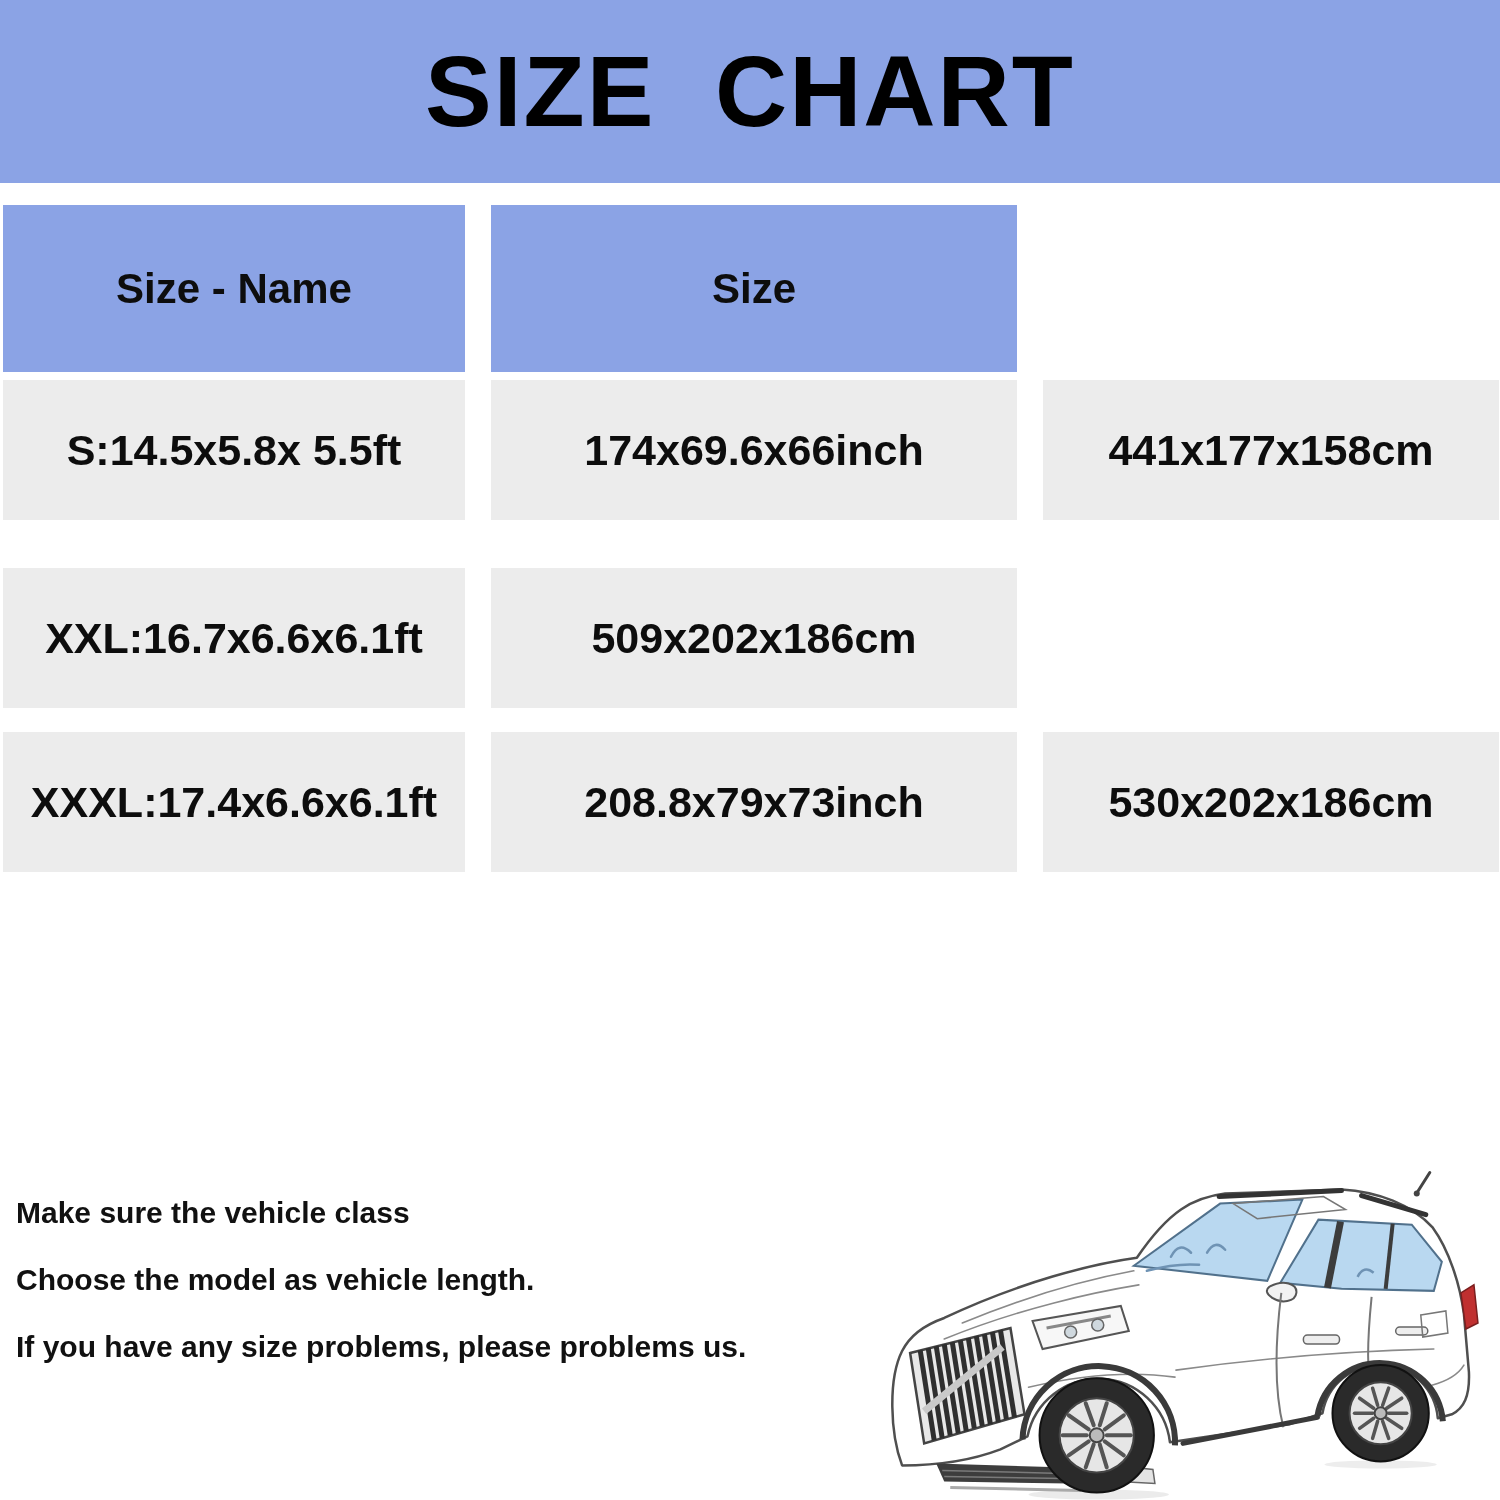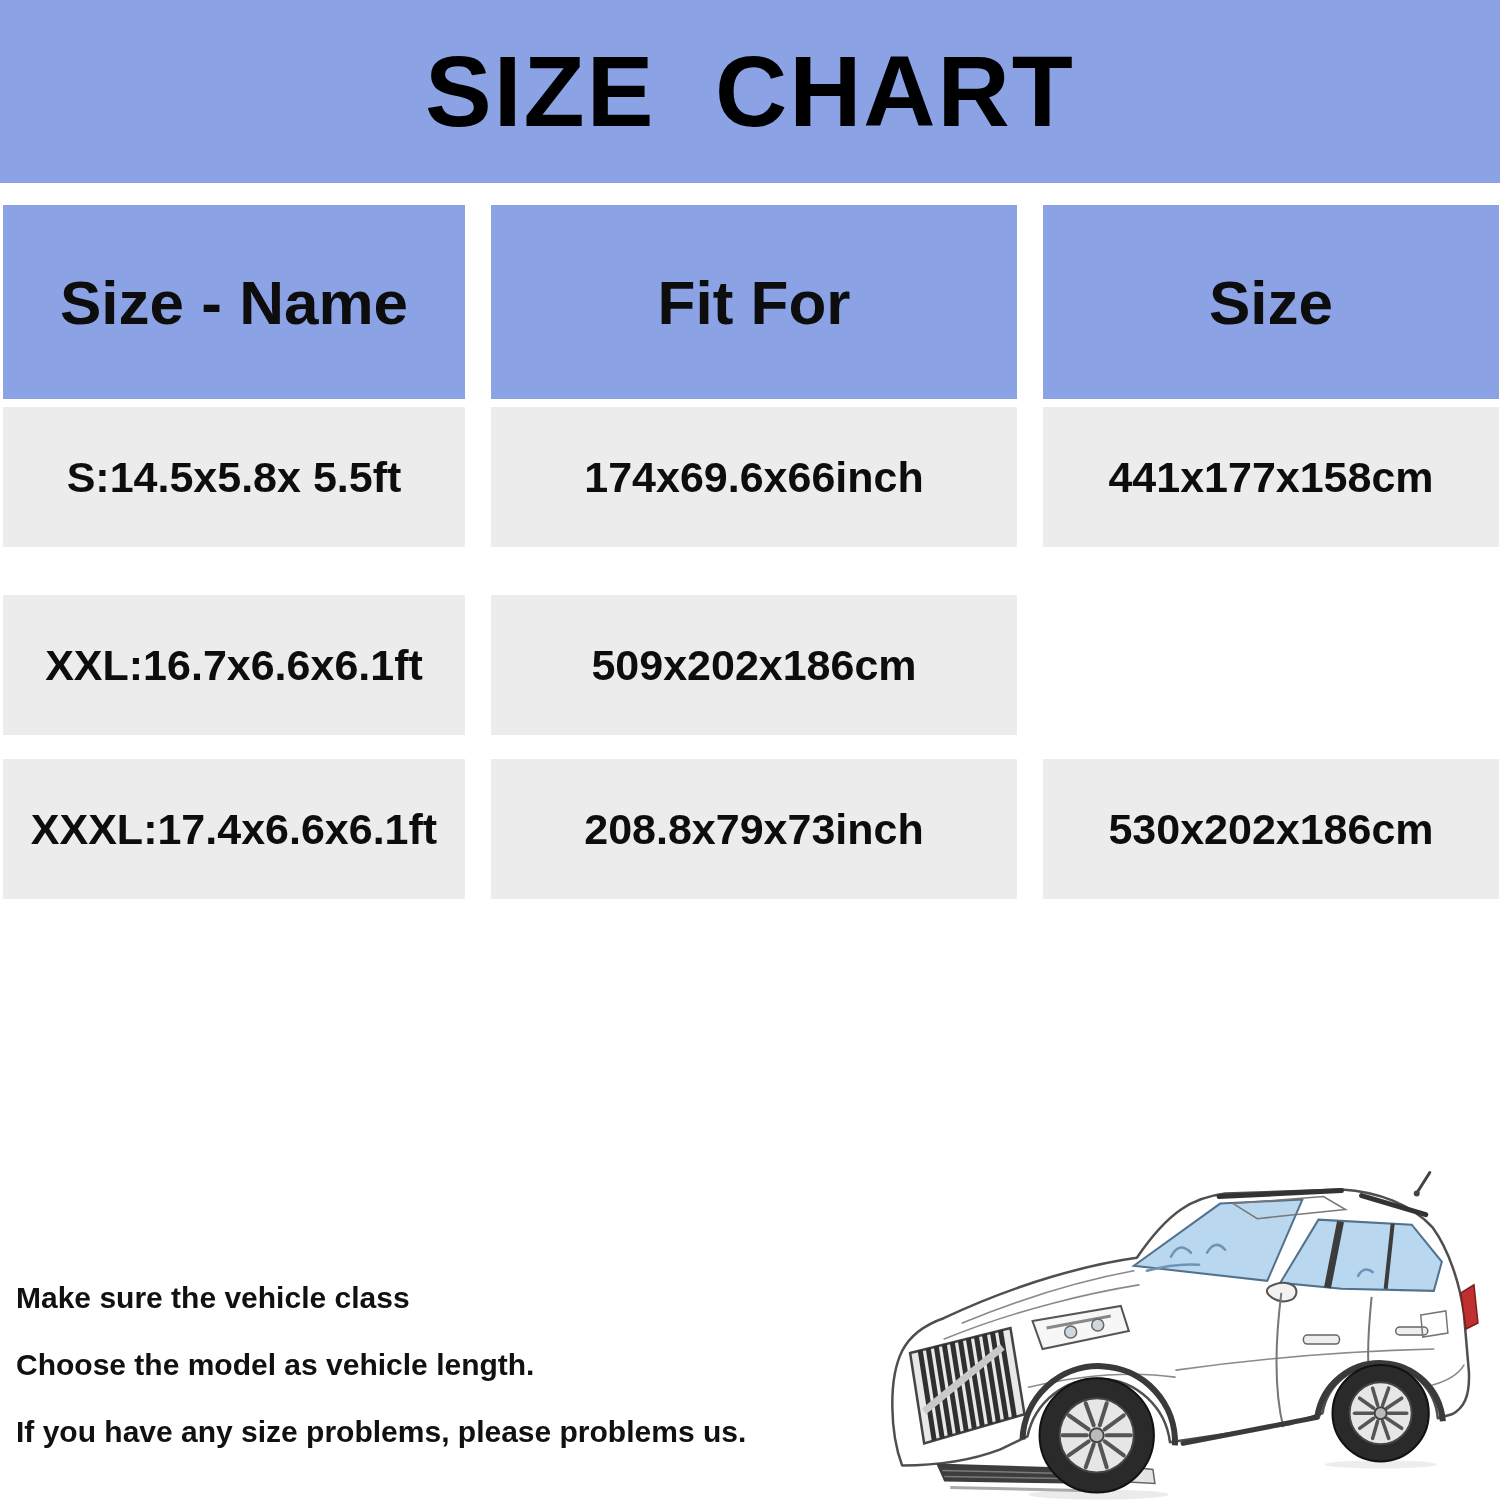--- a/index.html
+++ b/index.html
@@ -39,28 +39,28 @@
     display: flex; align-items: center; justify-content: center;
     font-weight: bold;
     color: #0d0d0d;
     background: #ECECEC;
     height: 140px;
     font-size: 43px;
     white-space: pre;
   }
   .t-row.header .cell {
     background: #8BA3E5;
-    height: 194px;
-    font-size: 62px;
+    height: 167px;
+    font-size: 42px;
   }
 
   
   .notes {
     position: absolute;
-    left: 16px; top: 1264px;
+    left: 16px; top: 1179px;
   }
   .notes p {
     margin: 0;
     font-size: 30px;
     line-height: 67px;
     font-weight: bold;
     color: #111;
     white-space: pre;
   }
 
@@ -74,21 +74,20 @@
 </head>
 <body>
 
 <header class="title-band">
   <h1>SIZE  CHART</h1>
 </header>
 
 <div class="size-table">
   <div class="t-row header">
     <div class="cell">Size - Name</div>
-    <div class="cell">Fit For</div>
     <div class="cell">Size</div>
   </div>
   <div class="t-row">
     <div class="cell">S:14.5x5.8x 5.5ft</div>
     <div class="cell">174x69.6x66inch</div>
     <div class="cell">441x177x158cm</div>
   </div>
   <div class="t-row">
   </div>
   <div class="t-row">

